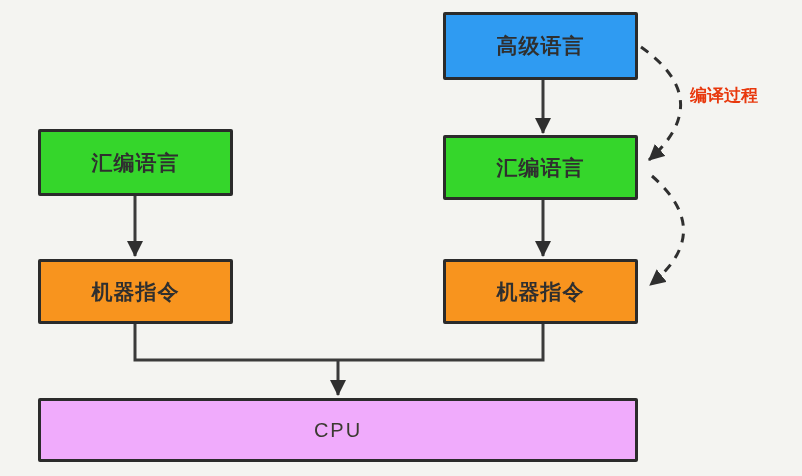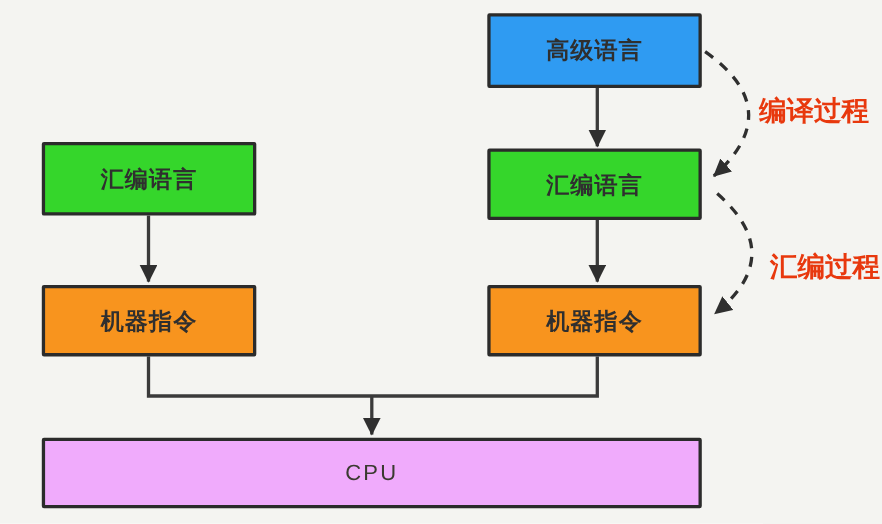--- a/index.html
+++ b/index.html
@@ -36,21 +36,21 @@
   }
   .node-blue            { left: 443px; top: 12px;  width: 195px; height: 68px; background: #2f9bf2; }
   .node-green-left      { left: 38px;  top: 129px; width: 195px; height: 67px; background: #35d62b; }
   .node-green-right     { left: 443px; top: 135px; width: 195px; height: 65px; background: #35d62b; }
   .node-orange-left     { left: 38px;  top: 259px; width: 195px; height: 65px; background: #f8941e; }
   .node-orange-right    { left: 443px; top: 259px; width: 195px; height: 65px; background: #f8941e; }
   .node-cpu             { left: 38px;  top: 398px; width: 600px; height: 64px; background: #f0abfc;
                           font-weight: 400; font-size: 20px; letter-spacing: 2px; color: #3a3a30; }
   .process-label {
     position: absolute;
-    font-size: 25px;
+    font-size: 17px;
     font-weight: bold;
     color: #e8380d;
     white-space: nowrap;
   }
   .label-compile  { left: 690px; top: 84px; }
   .label-assemble { left: 700px; top: 226px; }
 </style>
 </head>
 <body>
 
@@ -93,15 +93,14 @@
   <div class="node node-orange-right">
     <span>机器指令</span>
   </div>
 
   <div class="node node-cpu">
     <span>CPU</span>
   </div>
 
   <div class="process-label label-compile">编译过程</div>
 
-  <div class="process-label label-assemble">汇编过程</div>
 
 </div>
 
 </body></html>

